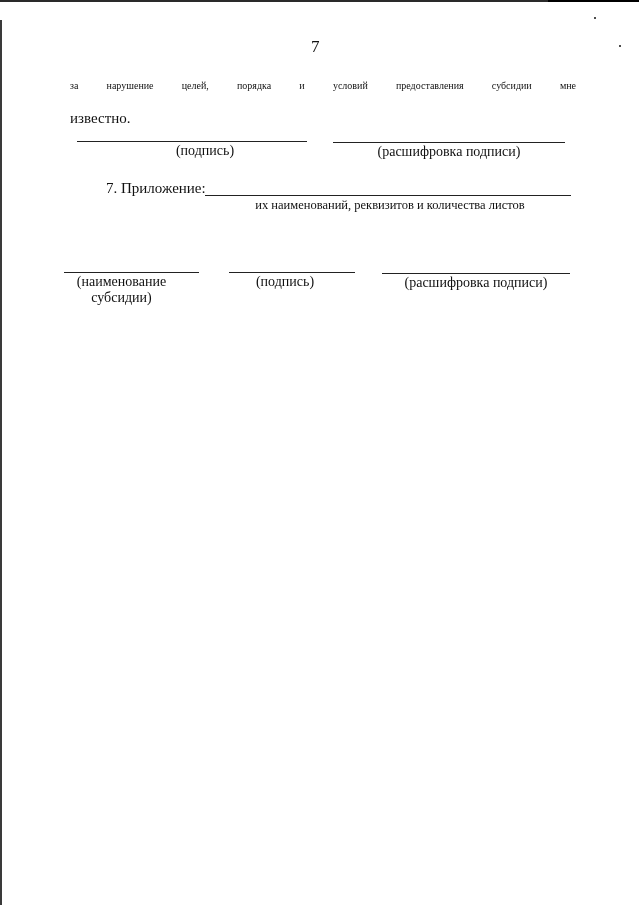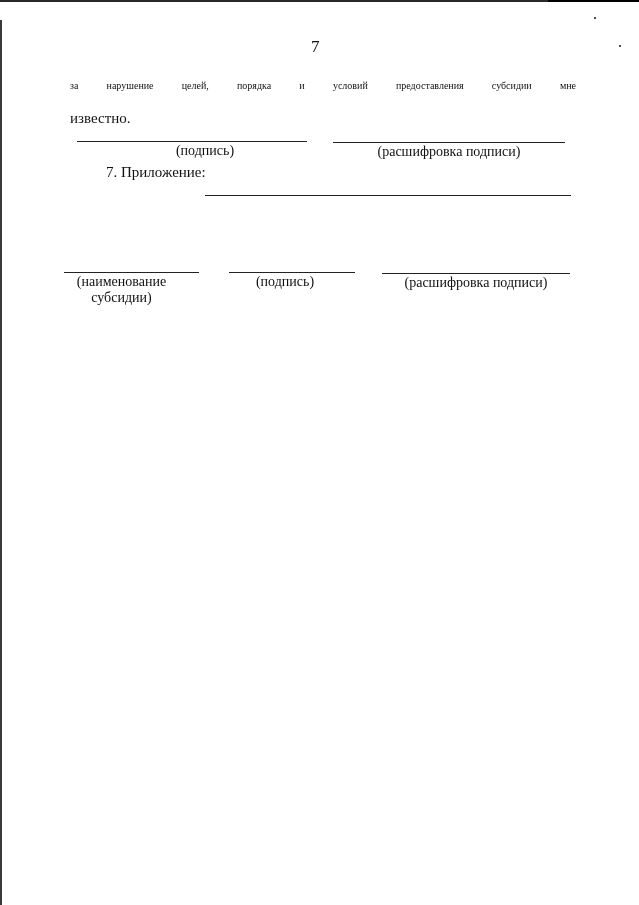--- a/index.html
+++ b/index.html
@@ -67,21 +67,21 @@
     }
     .caption {
       position: absolute;
       font-size: 14px;
       line-height: 16px;
       text-align: center;
       white-space: nowrap;
     }
     .label-appendix {
       position: absolute;
-      left: 106px; top: 164px;
+      left: 106px; top: 180px;
       font-size: 15px;
       line-height: 17px;
     }
     .appendix-note {
       position: absolute;
       left: 240px; top: 198px;
       width: 300px;
       font-size: 12.5px;
       line-height: 15.5px;
       text-align: center;
@@ -102,20 +102,21 @@
 <div class="para-end">известно.</div>
 
 <div class="line" style="left:77px; top:141px; width:230px;"></div>
 <div class="caption" style="left:77px; top:143px; width:256px;">(подпись)</div>
 <div class="line" style="left:333px; top:142px; width:232px;"></div>
 <div class="caption" style="left:333px; top:144px; width:232px;">(расшифровка подписи)</div>
 
 <div class="label-appendix">7. Приложение:</div>
 <div class="line" style="left:205px; top:195px; width:366px;"></div>
 <div class="appendix-note">
+  <div>их наименований, реквизитов и количества листов</div>
 </div>
 
 <div class="line" style="left:64px; top:272px; width:135px;"></div>
 <div class="caption" style="left:64px; top:274px; width:115px;">
   <div>(наименование</div>
   <div>субсидии)</div>
 </div>
 <div class="line" style="left:229px; top:272px; width:126px;"></div>
 <div class="caption" style="left:229px; top:274px; width:112px;">(подпись)</div>
 <div class="line" style="left:382px; top:273px; width:188px;"></div>

